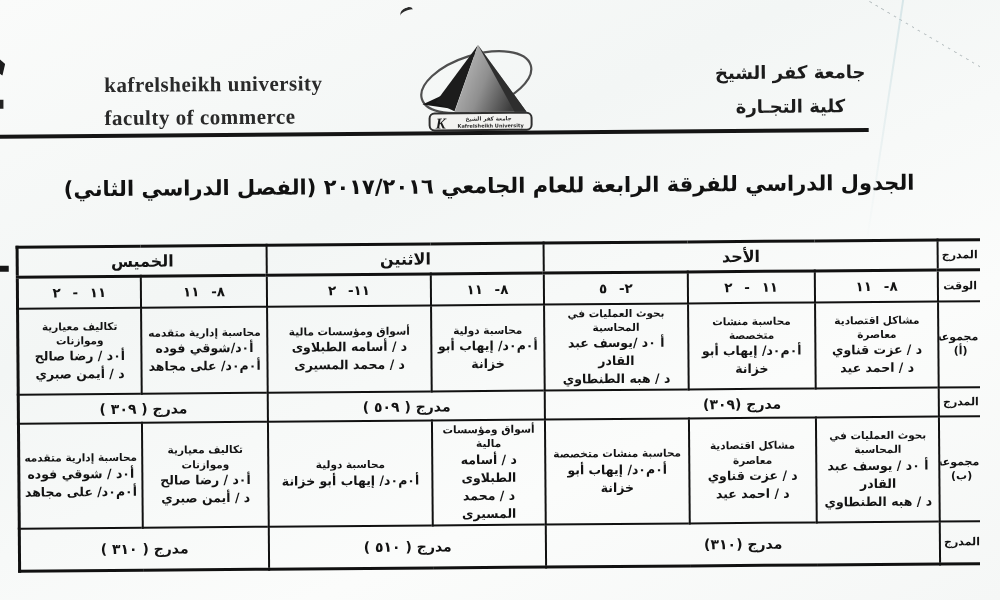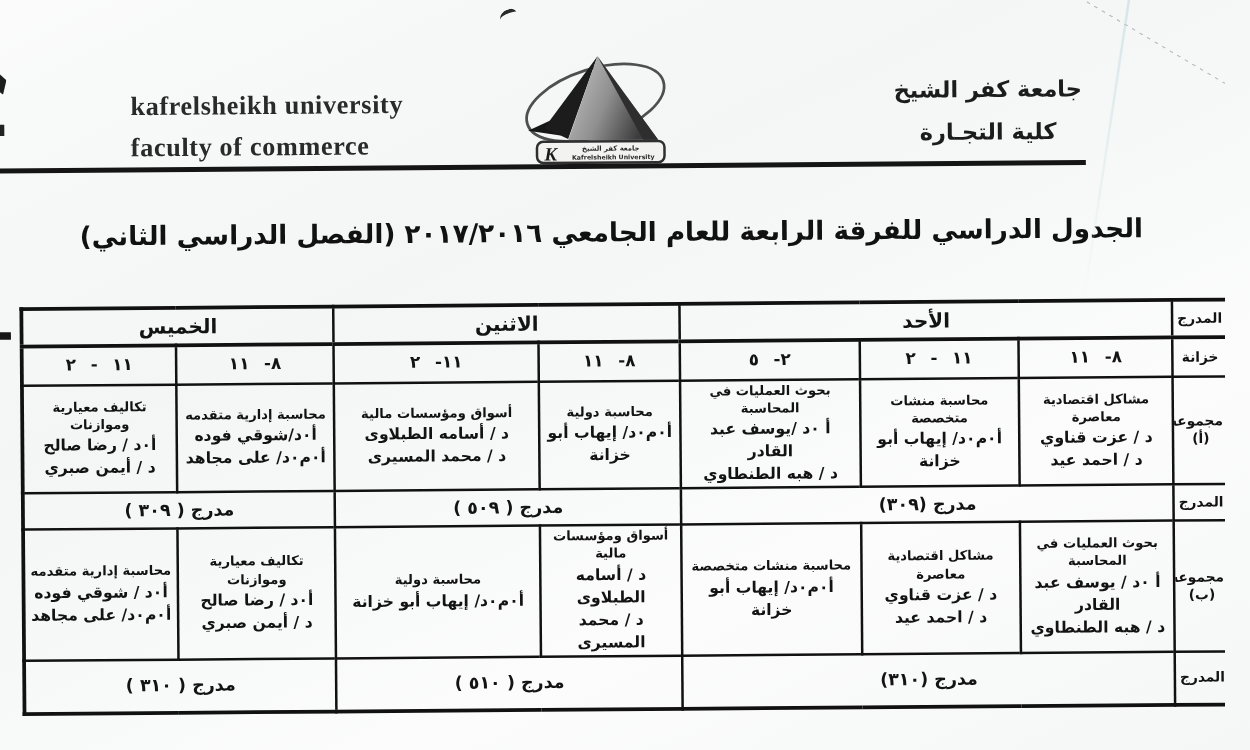--- a/index.html
+++ b/index.html
@@ -144,21 +144,21 @@
 
       <tbody>
           <tr class="r-days">
         <td class="lbl">المدرج</td>
         <td class="day" colspan="3">الأحد</td>
         <td class="day dbl" colspan="2">الاثنين</td>
         <td class="day" colspan="2">الخميس</td>
       </tr>
 
       <tr class="r-time">
-        <td class="lbl">خزانة</td>
+        <td class="lbl">الوقت</td>
         <td class="time">٨-  ١١</td>
         <td class="time">١١ - ٢</td>
         <td class="time">٢- ٥</td>
         <td class="time dbl">٨- ١١</td>
         <td class="time">١١- ٢</td>
         <td class="time">٨- ١١</td>
         <td class="time">١١ - ٢</td>
       </tr>
 
       <tr class="r-grpa">

